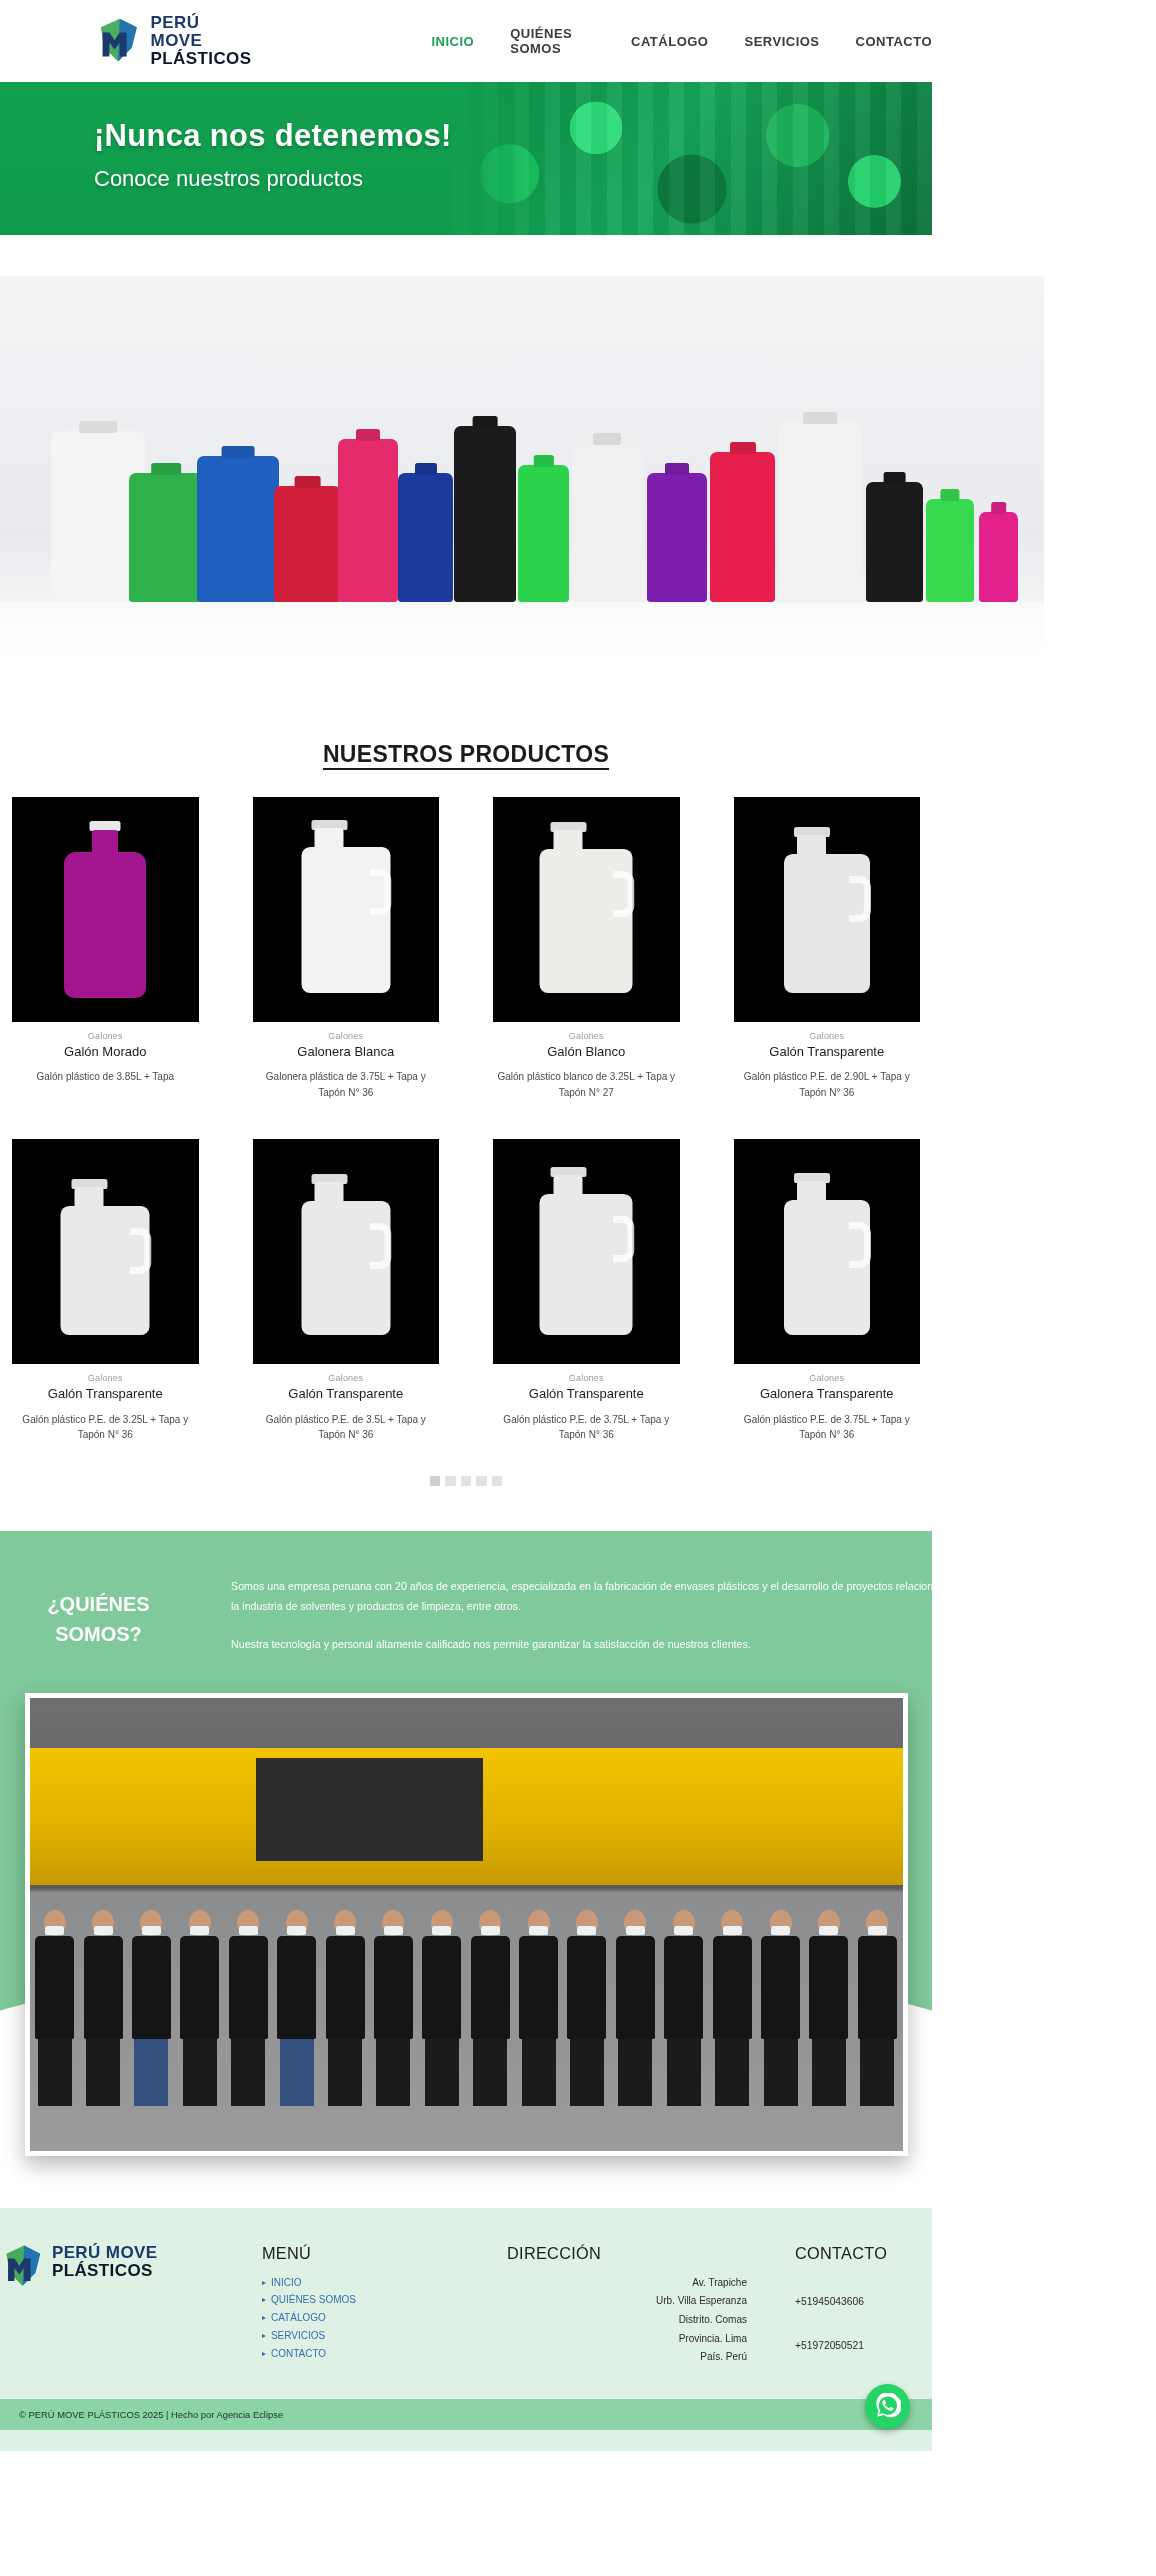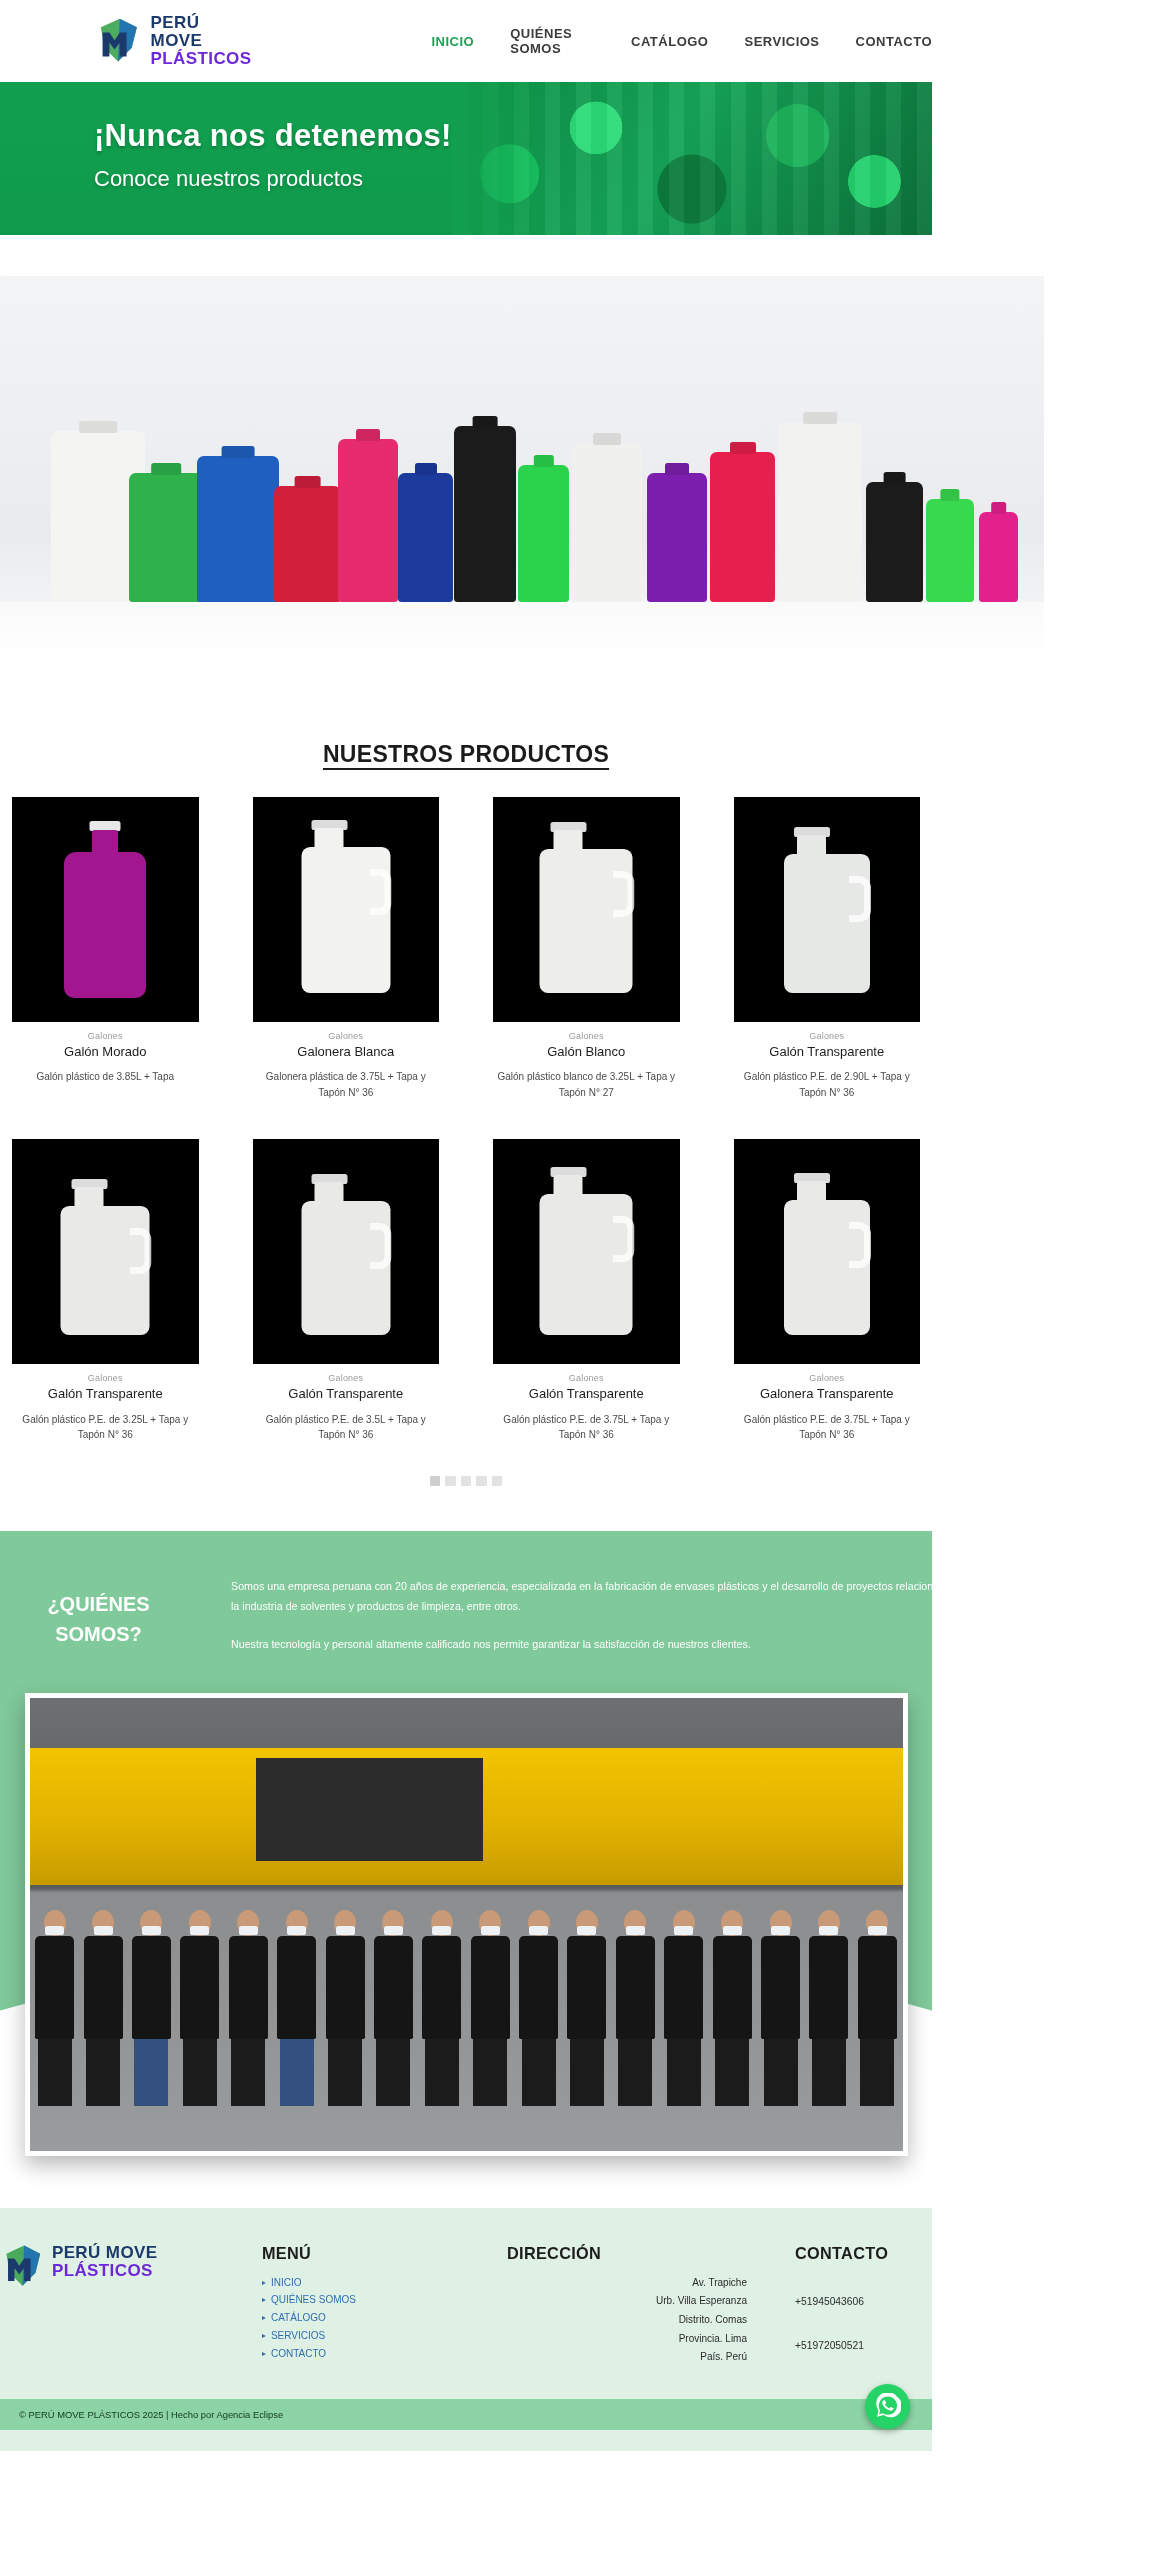--- a/index.html
+++ b/index.html
@@ -23,21 +23,21 @@
     position: relative;
     z-index: 20;
   }
   .logo-wrap { display: flex; align-items: center; gap: 8.6px; }
   .logo-mark { width: 48px; height: 48px; position: relative; }
   .logo-text { line-height: 1.05; }
   .logo-l1 {
     font-size: 17px; font-weight: bold; color: #1b3a6b; letter-spacing: 0.4px;
   }
   .logo-l2 {
-    font-size: 17px; font-weight: bold; color: #6d28d9; letter-spacing: 0.4px;
+    font-size: 17px; font-weight: bold; color: #0f172a; letter-spacing: 0.4px;
   }
   .nav {
     display: flex; align-items: center; gap: 36px;
     margin-left: 180px;
     font-size: 13px; font-weight: bold; letter-spacing: 0.5px;
   }
   .nav a { text-decoration: none; color: #3b3b3b; }
   .nav a.active { color: #1f9f56; }
 
   
@@ -227,21 +227,21 @@
 
   
   .footer {
     background: #dff0e4; padding: 36px 0 20.6px; position: relative;
   }
   .footer-inner {
     width: 994px; margin: 0 auto; display: flex; gap: 48px;
   }
   .f-logo { width: 214px; display:flex; align-items:flex-start; gap:6.9px; }
   .f-col h4 {
-    font-size: 16.3px; color: #1d1d1d; font-weight: bold; margin-bottom: 13.7px;
+    font-size: 16.3px; color: #1d1d1d; font-weight: normal; margin-bottom: 13.7px;
     letter-spacing: 0.3px;
   }
   .f-menu { width: 197px; }
   .f-menu ul { list-style: none; }
   .f-menu li { margin-bottom: 6.9px; display:flex; align-items:center; gap:5.1px; }
   .f-menu a {
     font-size: 10px; color: #2f6fb0; text-decoration: none;
   }
   .f-bullet { color:#2f6fb0; font-size: 7.7px; }
   .f-dir { width: 240px; }

